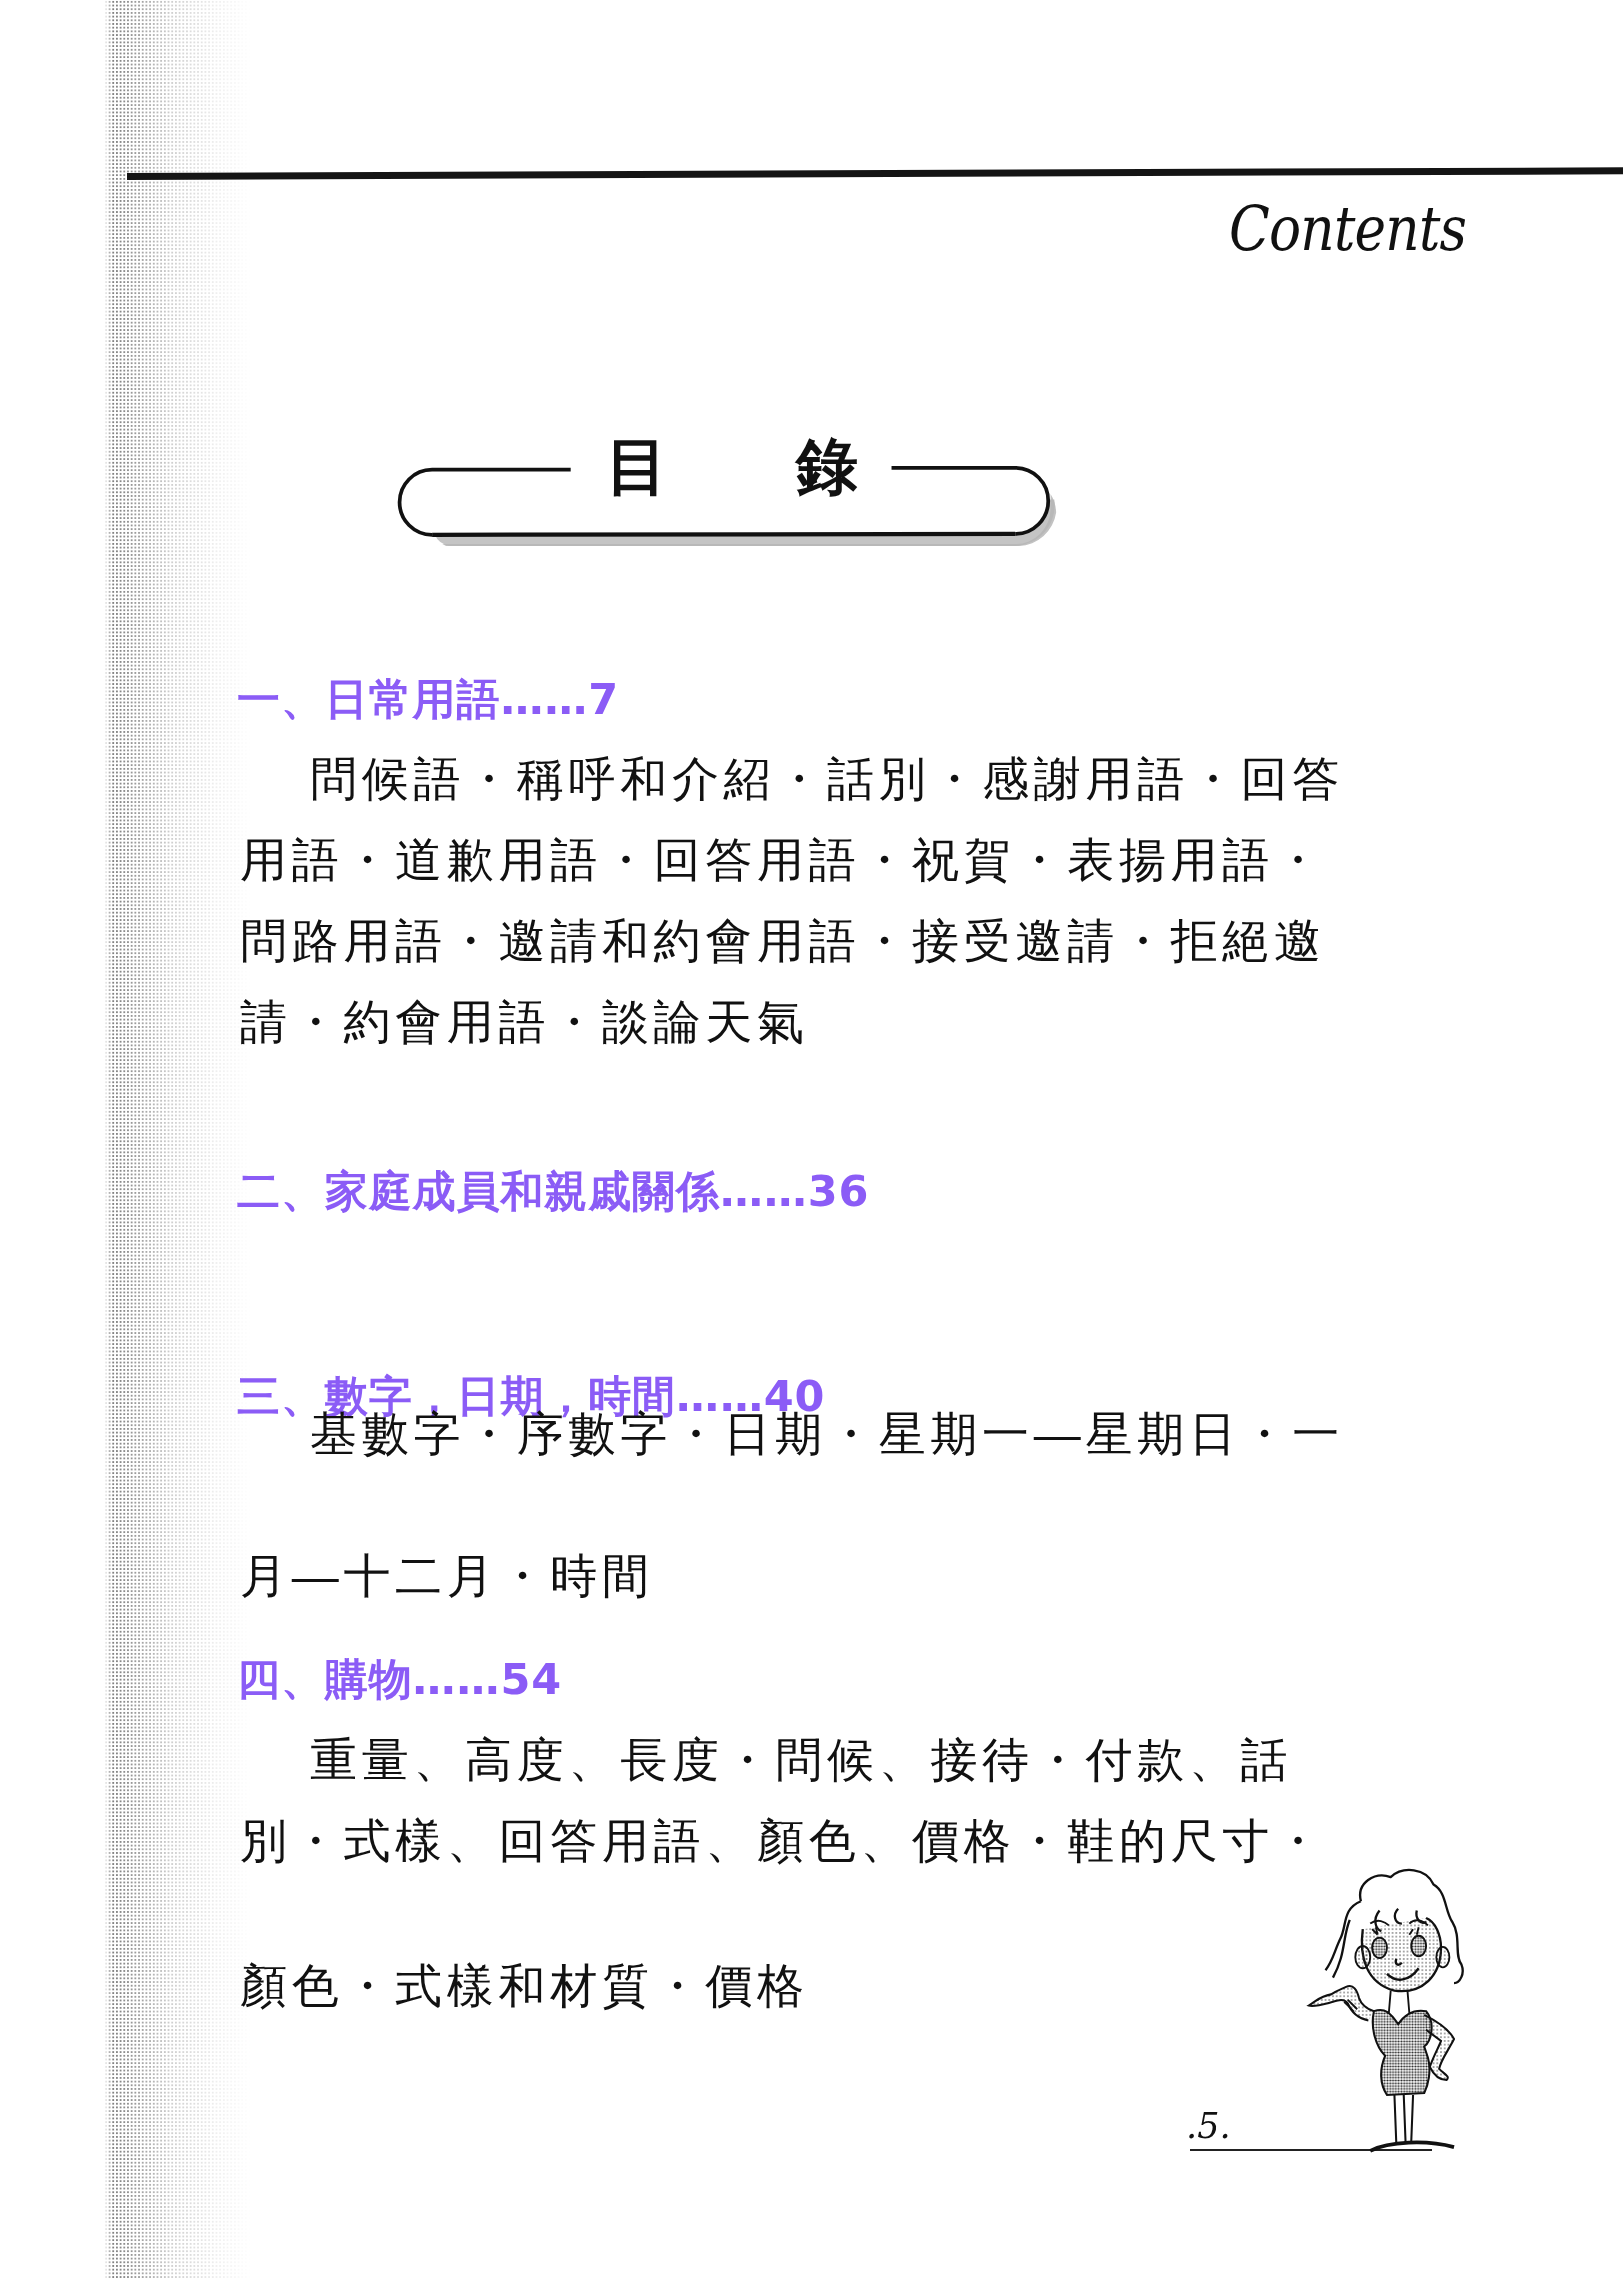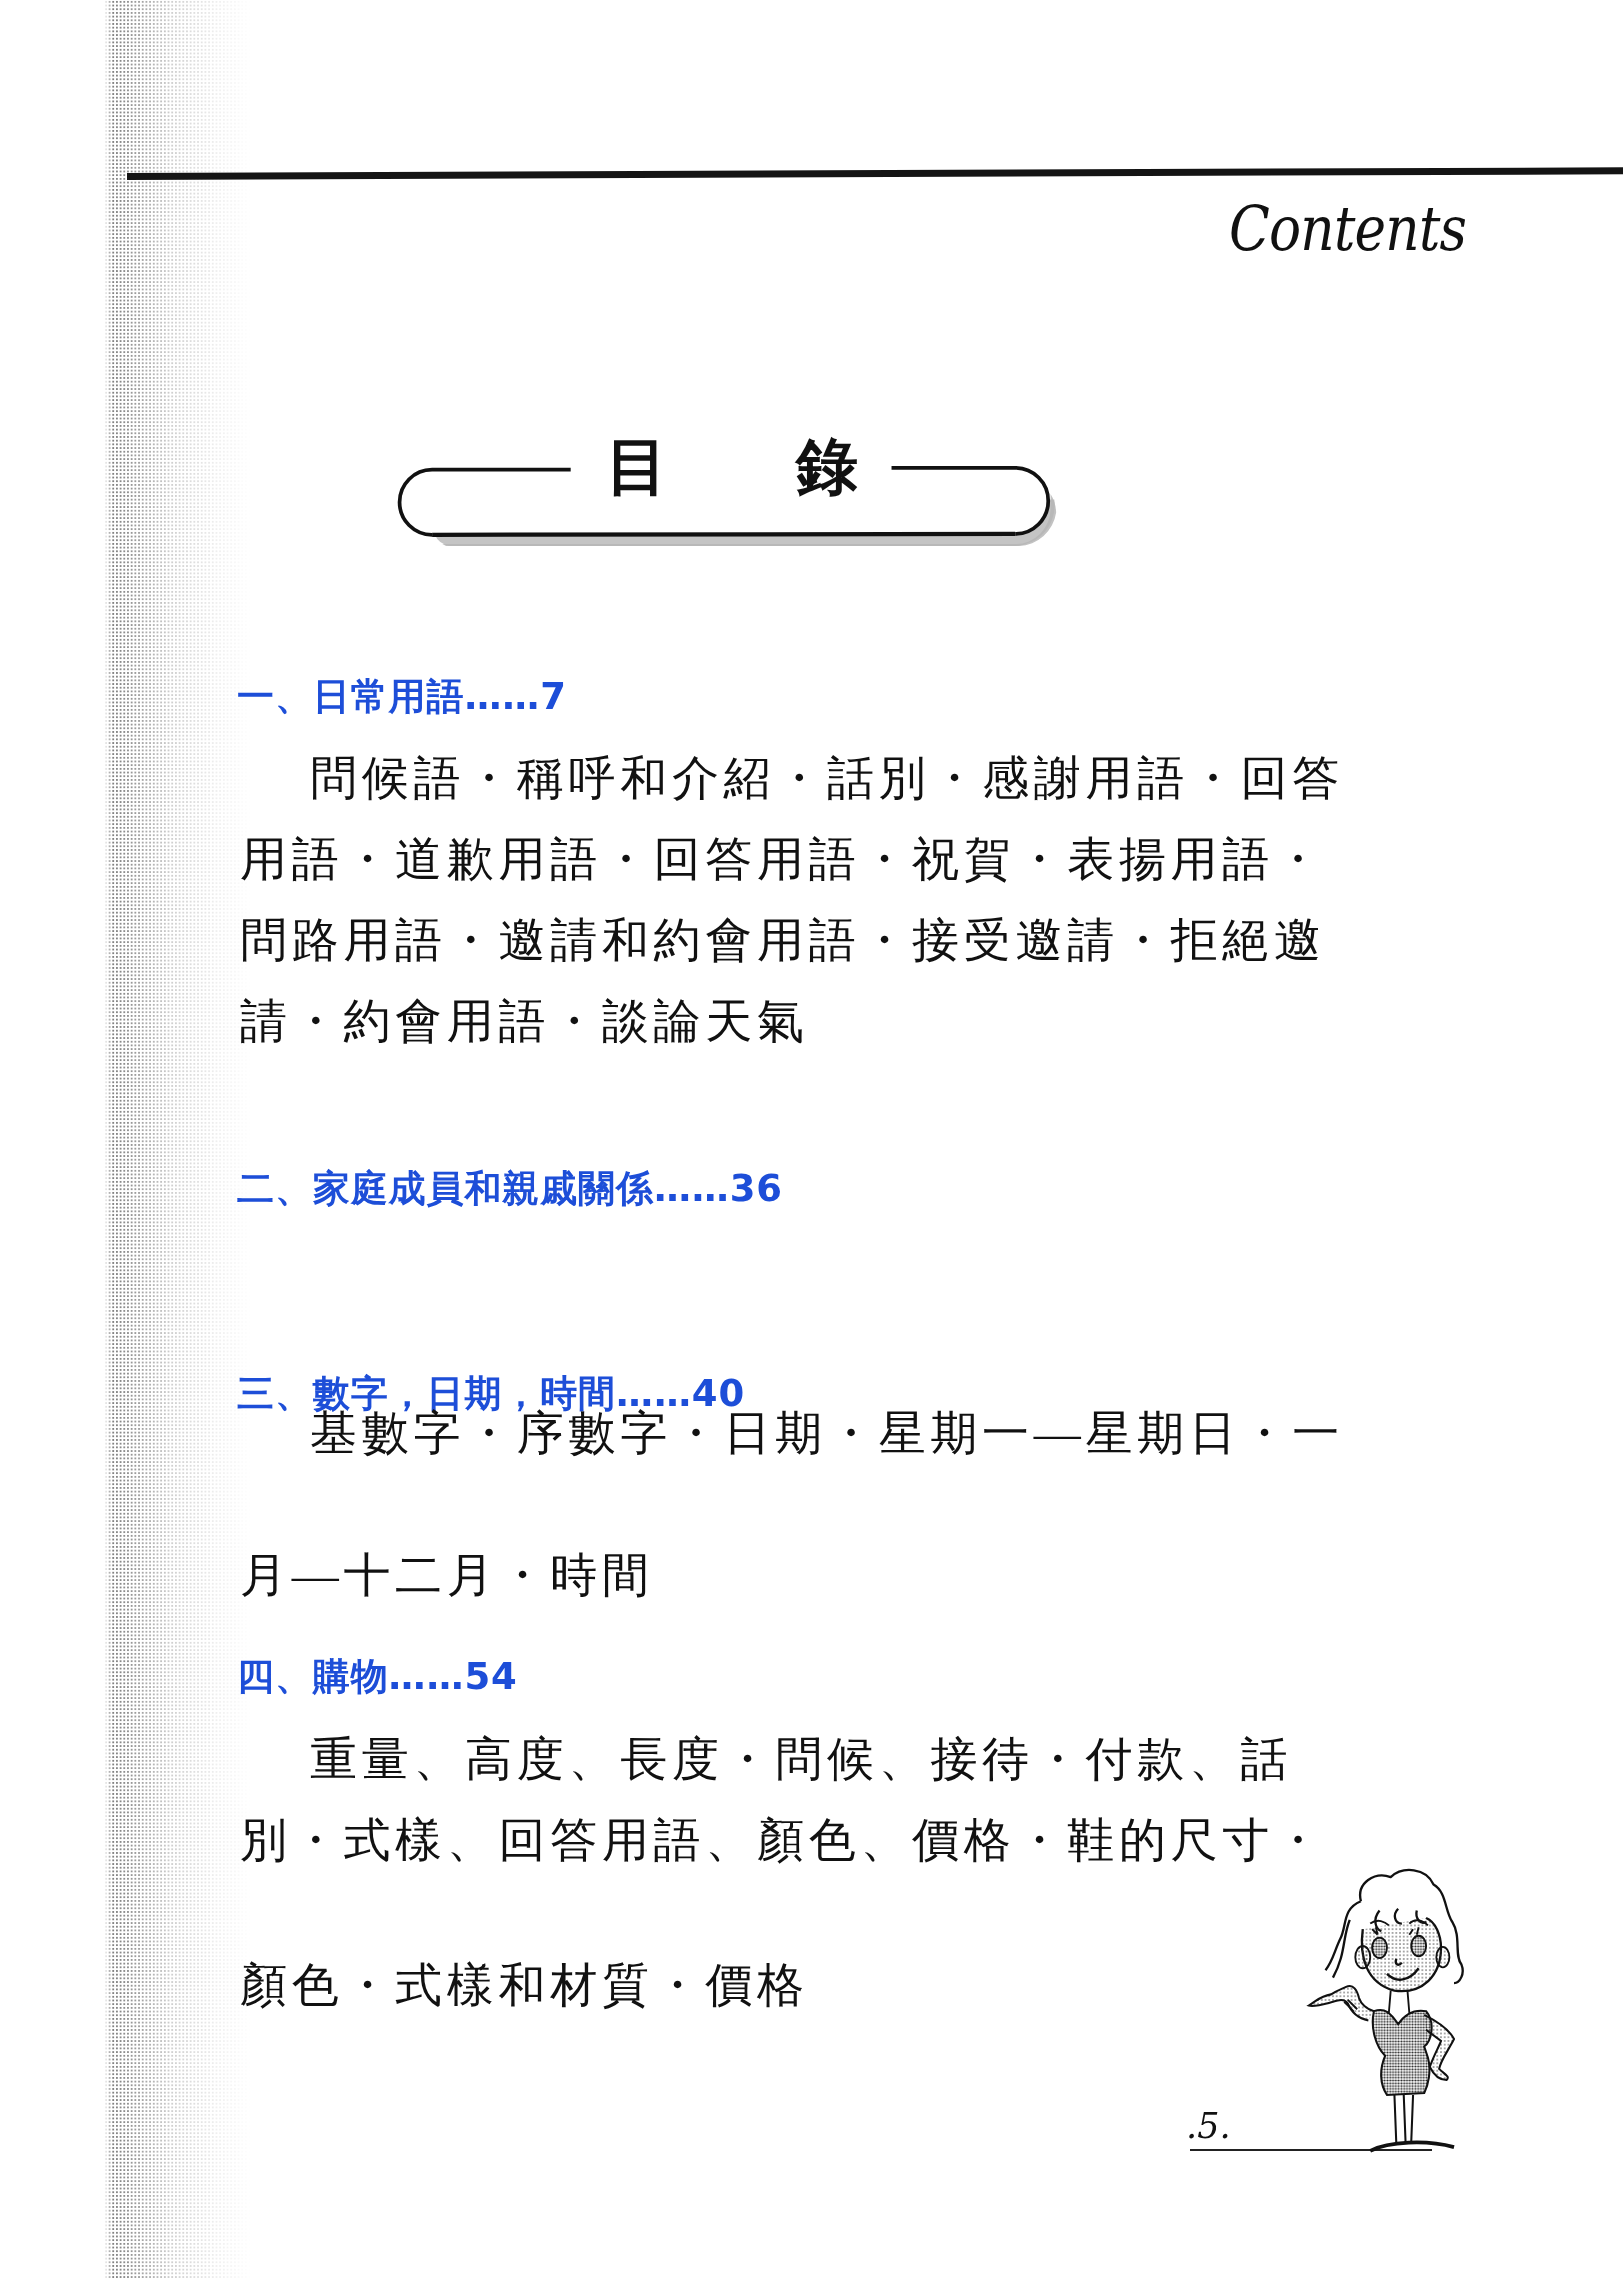--- a/index.html
+++ b/index.html
@@ -29,27 +29,27 @@
   }
   .title-box {
     position: absolute; left: 397px; top: 466px; width: 653px; height: 69px;
   }
   .title-box svg { position: absolute; left: 0; top: 0; overflow: visible; }
   .title-char {
     position: absolute; top: 436px; font-size: 62px; line-height: 1;
     font-family: "DejaVu Serif", "Liberation Serif", serif; font-weight: bold; color: #111;
   }
   .heading {
-    position: absolute; left: 237px; font-size: 37px; font-weight: bold; line-height: 1;
-    white-space: nowrap; color: #1d4ed8; letter-spacing: 0.9px;
+    position: absolute; left: 237px; font-size: 43px; font-weight: bold; line-height: 1;
+    white-space: nowrap; color: #8b5cf6; letter-spacing: 0.9px;
   }
   .body-line {
     position: absolute; left: 240px; font-size: 47px; line-height: 1;
     white-space: nowrap; color: #111;
-    font-family: Liberation Serif, serif;
+    font-family: Liberation Sans, sans-serif;
     letter-spacing: 4.7px;
   }
   .body-line.indent { left: 310px; }
   .page-num {
     position: absolute; left: 1186px; top: 2109px; font-size: 35px; font-style: italic;
     font-family: "DejaVu Serif", "Liberation Serif", serif; color: #111; line-height: 1;
   }
   .page-rule {
     position: absolute; left: 1190px; top: 2149px; width: 242px; height: 1.9px; background: #222;
   }

